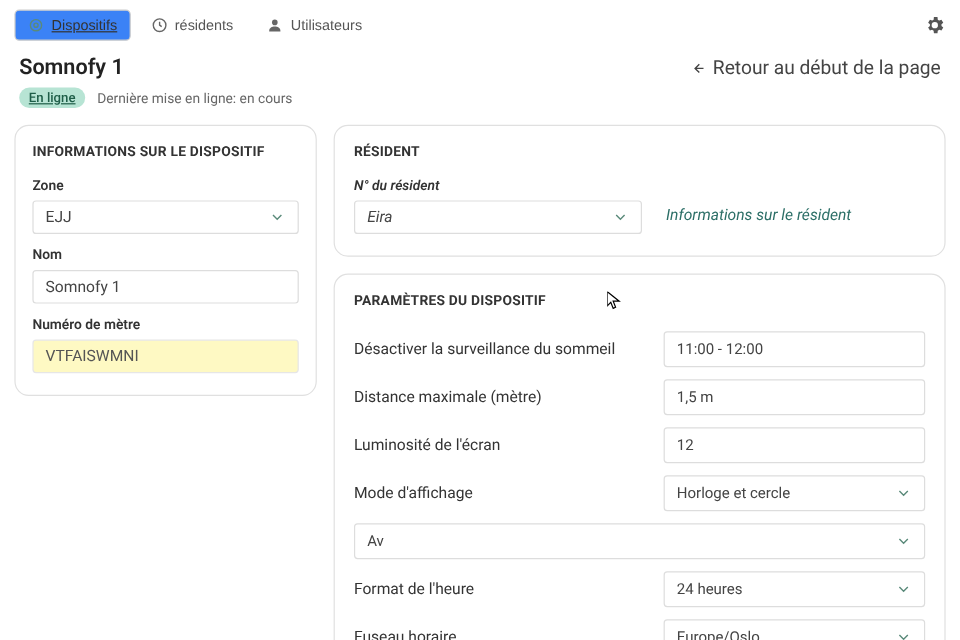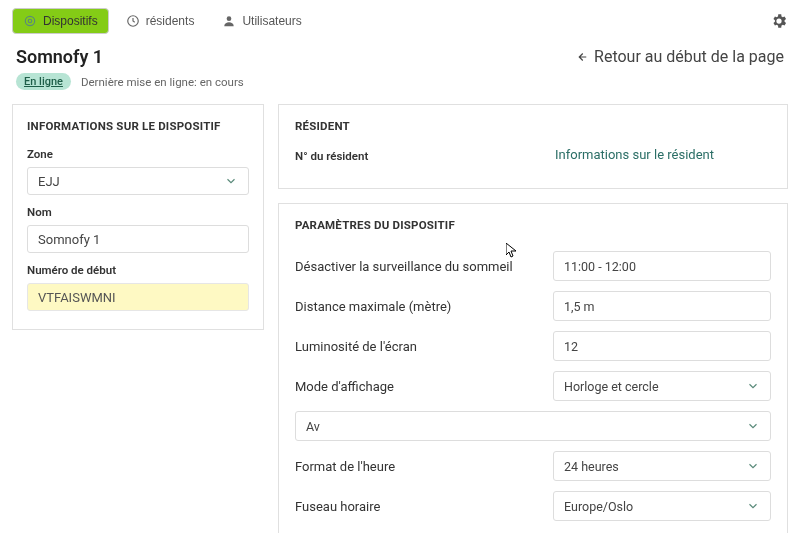--- a/index.html
+++ b/index.html
@@ -1,41 +1,41 @@
 <!DOCTYPE html>
 <html><head>
 <meta charset="utf-8">
 <style>
 * { box-sizing: border-box; margin: 0; padding: 0; }
 body { font-family: -apple-system, BlinkMacSystemFont, "Segoe UI", Roboto, sans-serif; font-size: 13px; color: #333; background: #fff; width: 800px; }
 .topbar { display: flex; align-items: center; padding: 8px 12px; gap: 6px; }
 .tab-btn { display: inline-flex; align-items: center; gap: 6px; padding: 5px 10px; border: 1px solid transparent; border-radius: 4px; background: transparent; font-size: 12px; color: #555; cursor: pointer; }
-.tab-btn.active { border-color: #ccc; background: #84cc16; color: #333; }
+.tab-btn.active { border-color: #ccc; background: #3b82f6; color: #333; text-decoration: underline; }
 .tab-btn .ic { display: inline-flex; width: 14px; height: 14px; align-items: center; justify-content: center; }
 .spacer { flex: 1; }
 .gear { width: 18px; height: 18px; cursor: pointer; color: #555; }
 .title-row { display: flex; align-items: center; padding: 4px 16px 6px 16px; }
 .page-title { font-size: 18px; font-weight: 600; color: #222; }
 .back-link { margin-left: auto; display: inline-flex; align-items: center; gap: 6px; font-size: 16px; color: #444; cursor: pointer; }
 .status-row { display: flex; align-items: center; gap: 10px; padding: 0 16px 14px 16px; }
 .badge { background: #b7e4d4; color: #1e5e48; padding: 2px 8px; border-radius: 10px; font-size: 11px; font-weight: 500; text-decoration: underline; }
 .status-text { font-size: 11.5px; color: #666; }
 .layout { display: flex; gap: 14px; padding: 0 12px 16px 12px; align-items: flex-start; }
-.card { border: 1px solid #e0e0e0; border-radius: 0; background: #fff; }
+.card { border: 1px solid #e0e0e0; border-radius: 12px; background: #fff; }
 .left-col { width: 252px; padding: 14px 14px 18px 14px; }
 .right-col { flex: 1; display: flex; flex-direction: column; gap: 14px; }
 .section-title { font-size: 11.5px; font-weight: 700; color: #333; letter-spacing: 0.2px; margin-bottom: 14px; text-transform: uppercase; }
 .field-label { font-size: 11.5px; font-weight: 600; color: #333; margin-bottom: 6px; margin-top: 10px; }
 .field-label.first { margin-top: 0; }
 .select, .text-input, .readonly { width: 100%; height: 28px; border: 1px solid #ddd; border-radius: 3px; padding: 0 10px; font-size: 13px; color: #444; background: #fff; display: flex; align-items: center; position: relative; }
 .select { cursor: pointer; justify-content: space-between; }
 .readonly { background: #fef9c3; border-color: #e6e6e6; color: #555; cursor: default; }
 .chev { color: #5a8a7a; }
 .res-card { padding: 14px 16px 18px 16px; }
-.res-row { display: flex; align-items: center; gap: 20px; }
+.res-row { display: flex; align-items: flex-end; gap: 20px; font-style: italic; }
 .res-left { flex: 0 0 240px; }
 .res-link { color: #2b6e66; font-size: 13px; cursor: pointer; padding-bottom: 8px; }
 .settings-card { padding: 14px 16px 20px 16px; }
 .setting-row { display: flex; align-items: center; gap: 28px; padding: 5px 0; }
 .setting-label { flex: 0 0 230px; font-size: 13px; color: #333; }
 .setting-control { flex: 1; }
 .setting-control .select, .setting-control .text-input { height: 30px; font-size: 12.5px; }
 .cursor-img { position: absolute; left: 506px; top: 243px; width: 12px; height: 16px; pointer-events: none; }
 svg { display: block; }
 </style>
@@ -107,32 +107,40 @@
             <path d="M6 9l6 6 6-6"></path>
           </svg>
       </span>
     </div>
 
     <div class="field-label">Nom</div>
     <div class="text-input">
       <span>Somnofy 1</span>
     </div>
 
-    <div class="field-label">Numéro de début</div>
+    <div class="field-label">Numéro de mètre</div>
     <div class="readonly">
       <span>VTFAISWMNI</span>
     </div>
   </div>
 
   <div class="right-col">
     <div class="card res-card">
       <div class="section-title">RÉSIDENT</div>
       <div class="res-row">
         <div class="res-left">
           <div class="field-label first">N° du résident</div>
+          <div class="select">
+            <span>Eira</span>
+            <span class="chev">
+              <svg viewBox="0 0 24 24" width="14" height="14" fill="none" stroke="currentColor" stroke-width="2">
+                  <path d="M6 9l6 6 6-6"></path>
+                </svg>
+            </span>
+          </div>
         </div>
         <a class="res-link">Informations sur le résident</a>
       </div>
     </div>
 
     <div class="card settings-card">
       <div class="section-title">PARAMÈTRES DU DISPOSITIF</div>
       <div id="settings-rows">
           <div class="setting-row">
             <div class="setting-label">Désactiver la surveillance du sommeil</div>

